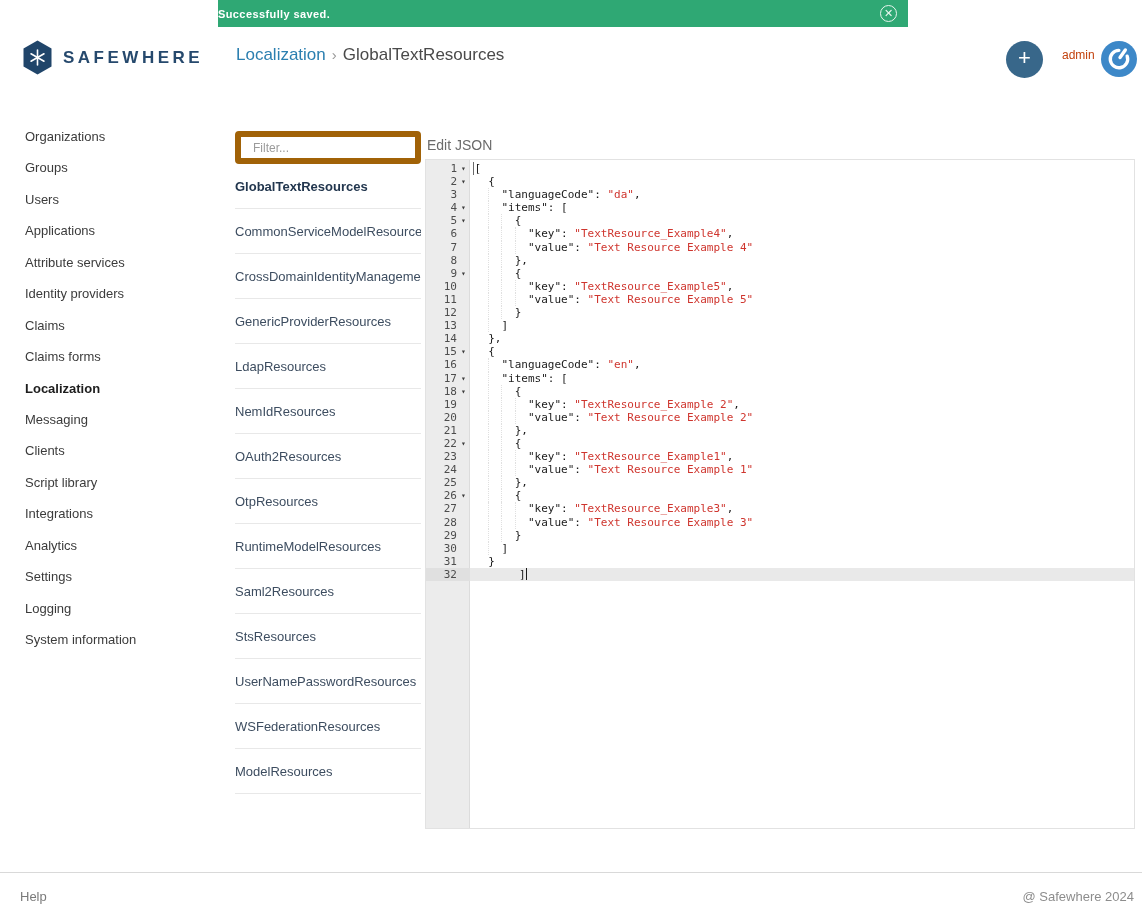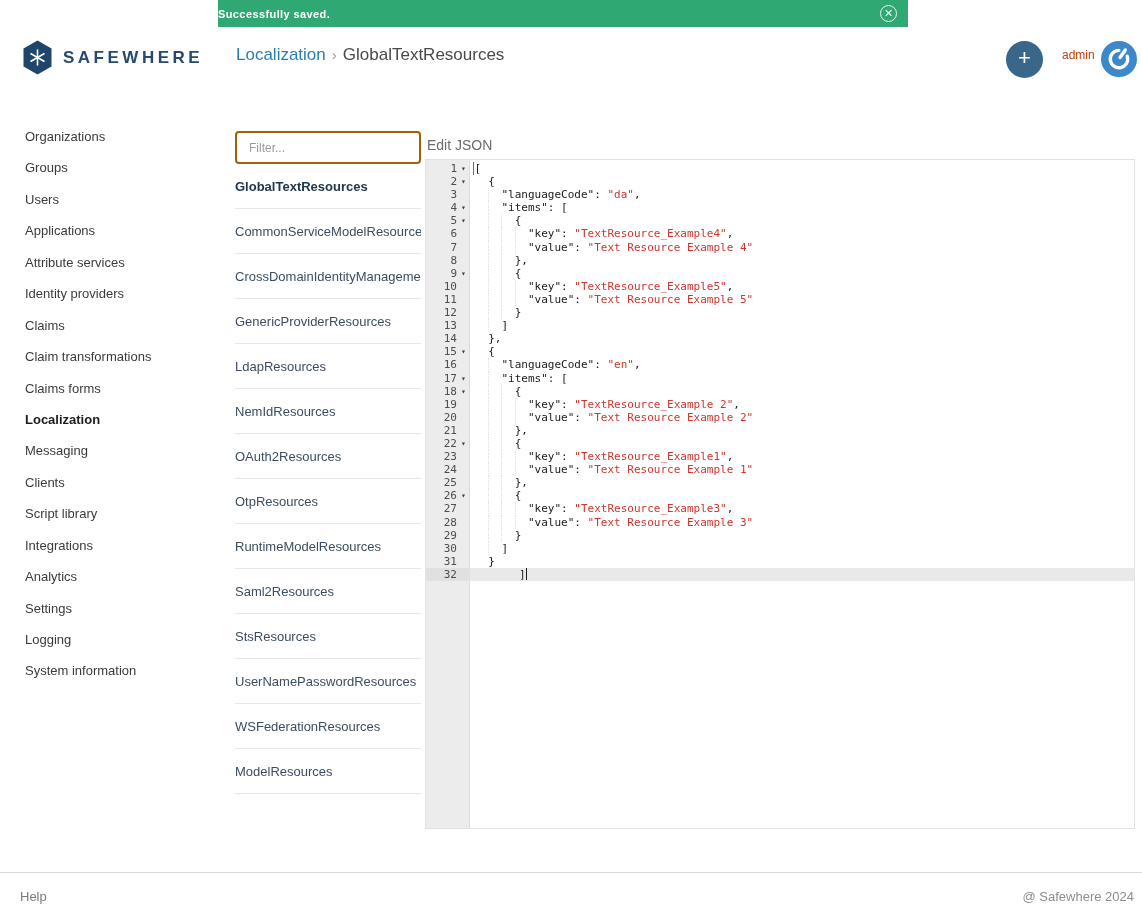--- a/index.html
+++ b/index.html
@@ -25,21 +25,21 @@
              background:#38678a; color:#fff; font-size:22px; font-weight:300; text-align:center; line-height:34px; cursor:pointer; }
   .admin-label { position:absolute; left:1062px; top:48px; font-size:12px; color:#c2410c; cursor:pointer; }
   .power-btn { position:absolute; left:1100px; top:40px; width:38px; height:38px; cursor:pointer; }
 
   
   .sidebar { position:absolute; left:25px; top:121px; width:190px; }
   .side-item { height:31.45px; line-height:31.45px; font-size:13px; color:#3b3b3b; cursor:pointer; white-space:nowrap; }
   .side-item.active { font-weight:bold; color:#1d1d1d; }
 
   
-  .filter-box { position:absolute; left:235px; top:131px; width:186px; height:33px; border:2px solid #a16207;
+  .filter-box { position:absolute; left:235px; top:131px; width:186px; height:33px; border:6px solid #a16207;
                 border-radius:4px; background:#fff; padding:0 12px; font-size:12px; color:#333;
                 font-family:"Liberation Sans", sans-serif; outline:none; }
   .filter-box::placeholder { color:#9b9b9b; }
   .res-list { position:absolute; left:235px; top:164px; width:186px; }
   .res-item { height:45px; display:flex; align-items:center; font-size:13px; color:#3d4d60;
               border-bottom:1px solid #e8e8e8; cursor:pointer; white-space:nowrap; overflow:hidden; }
   .res-item.active { font-weight:bold; color:#22364e; }
 
   
   .editor-title { position:absolute; left:427px; top:137px; font-size:14px; color:#6b6b6b; }
@@ -107,21 +107,20 @@
   </div>
 
   <nav class="sidebar" id="sidebar">
       <div class="side-item">Organizations</div>
       <div class="side-item">Groups</div>
       <div class="side-item">Users</div>
       <div class="side-item">Applications</div>
       <div class="side-item">Attribute services</div>
       <div class="side-item">Identity providers</div>
       <div class="side-item">Claims</div>
-      <div class="side-item">Claim transformations</div>
       <div class="side-item">Claims forms</div>
       <div class="side-item active">Localization</div>
       <div class="side-item">Messaging</div>
       <div class="side-item">Clients</div>
       <div class="side-item">Script library</div>
       <div class="side-item">Integrations</div>
       <div class="side-item">Analytics</div>
       <div class="side-item">Settings</div>
       <div class="side-item">Logging</div>
       <div class="side-item">System information</div>

